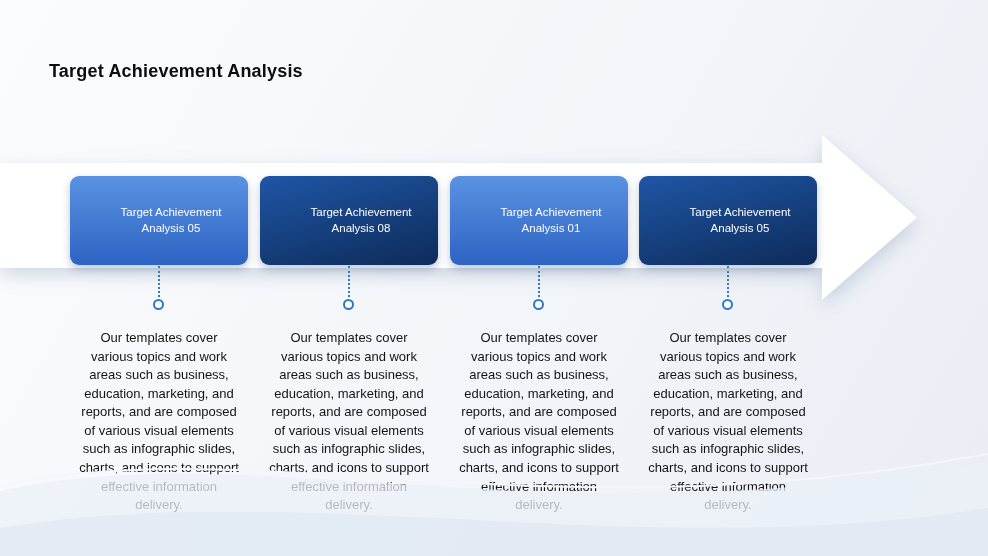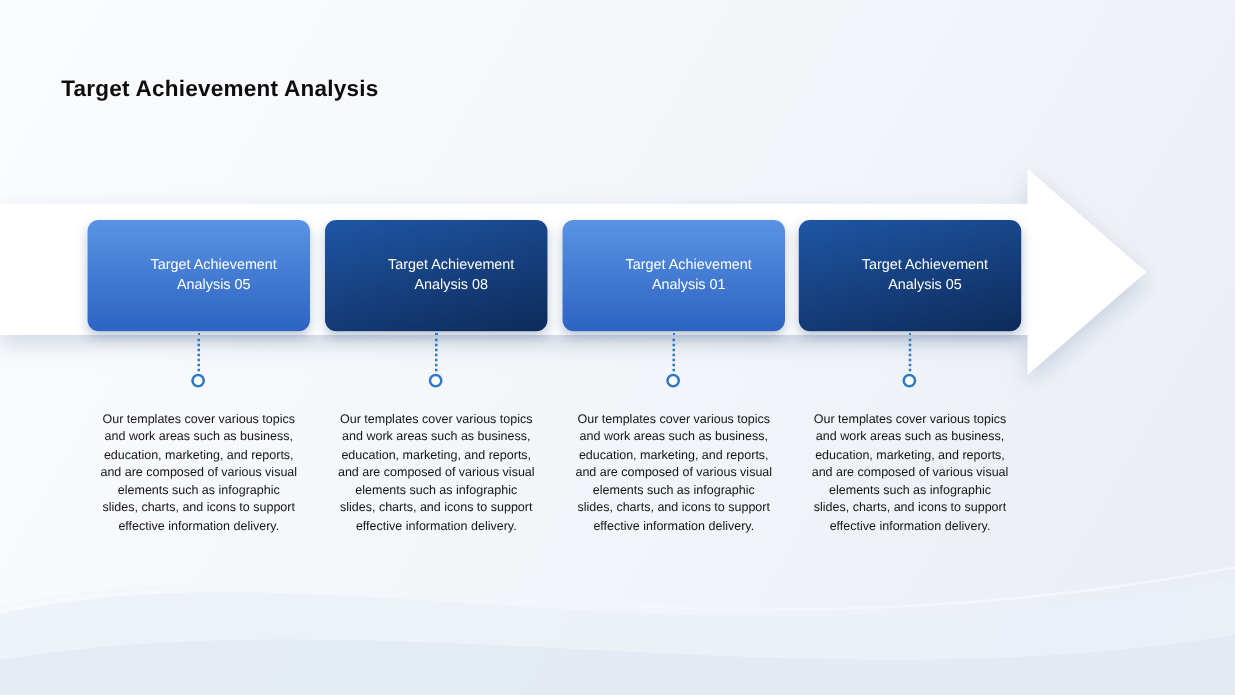--- a/index.html
+++ b/index.html
@@ -30,21 +30,21 @@
   .c1 { left:70px; } .c2 { left:260px; } .c3 { left:450px; } .c4 { left:639px; }
 
   .connector { position:absolute; top:266px; width:0; height:31px; border-left:2px dotted #2e79c7; }
   .k1 { left:158px; } .k2 { left:348px; } .k3 { left:538px; } .k4 { left:727px; }
 
   .dot { position:absolute; top:299px; width:11px; height:11px;
          border:2px solid #2e79c7; border-radius:50%; background:#fff; }
   .d1 { left:153px; } .d2 { left:343px; } .d3 { left:533px; } .d4 { left:722px; }
 
   .desc { position:absolute; top:329px; width:160px;
-          font-size:10px; line-height:1.43; text-align:center; color:#141414; }
+          font-size:13px; line-height:1.43; text-align:center; color:#141414; }
   .p1 { left:79px; } .p2 { left:269px; } .p3 { left:459px; } .p4 { left:648px; }
 
   .waves { position:absolute; left:0; bottom:0; }
 </style>
 </head>
 <body>
 
 <svg class="arrow-svg" width="950" height="200" viewBox="0 0 950 200">
   <polygon points="0,43 822,43 822,15 917,97.5 822,180 822,148 0,148" fill="#ffffff"></polygon>
 </svg>

